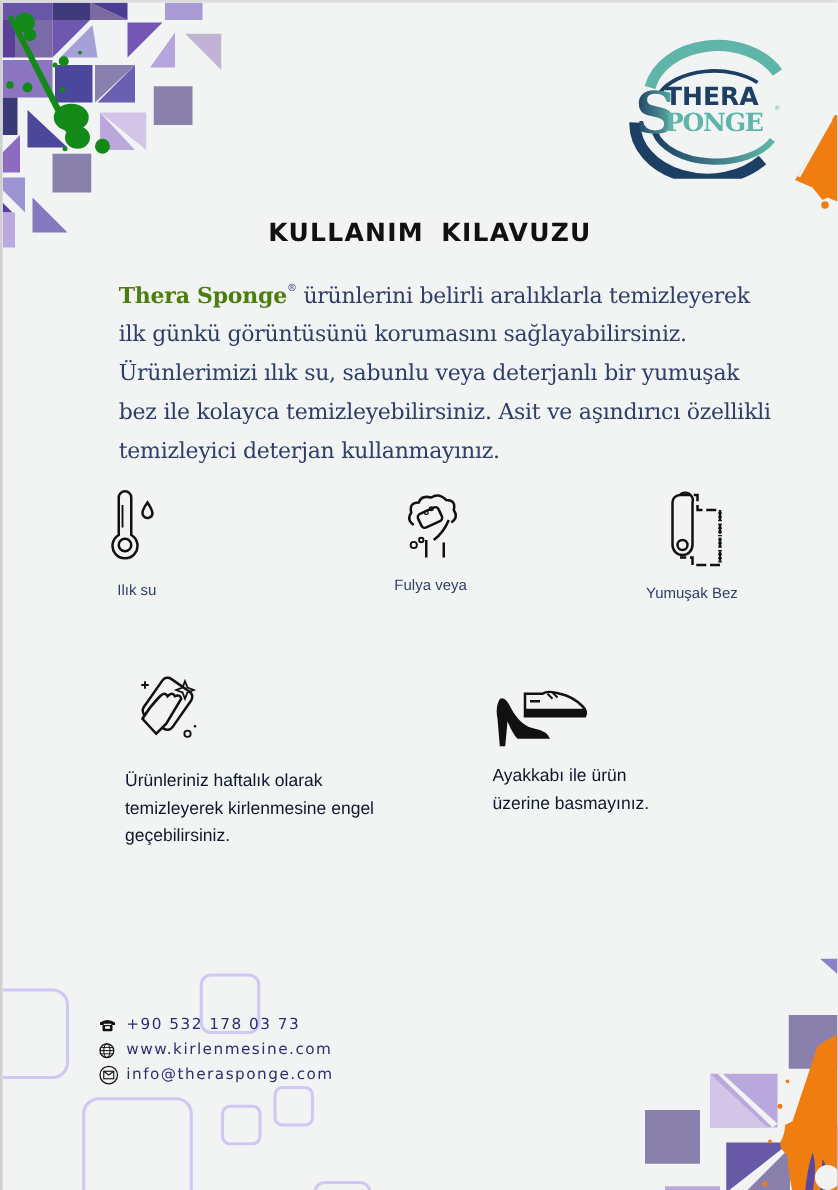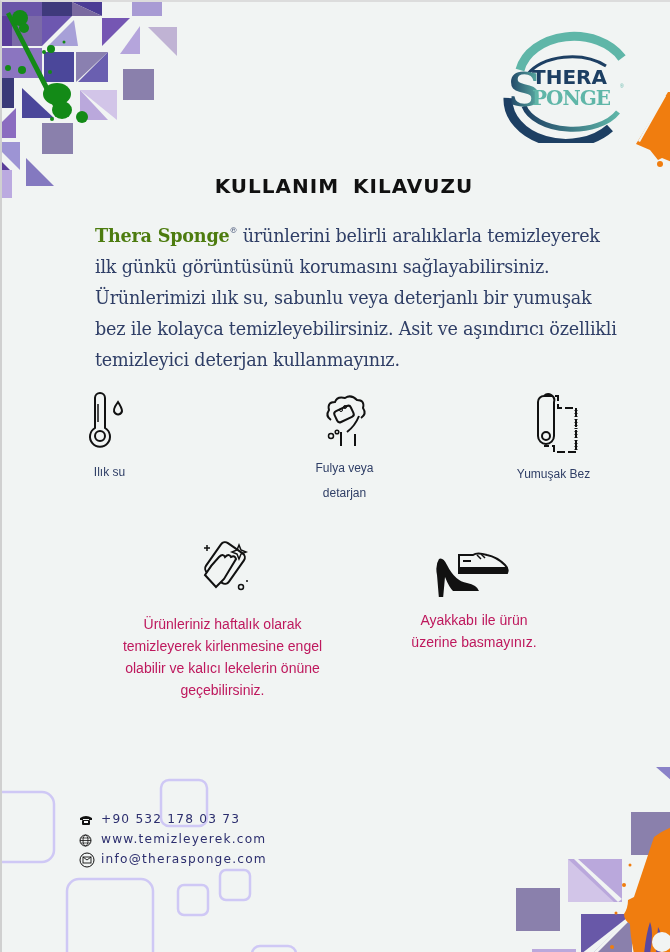--- a/index.html
+++ b/index.html
@@ -6,21 +6,21 @@
   html, body { width:670px; height:952px; overflow:hidden; background:#f1f4f3; }
   body { position:relative; font-family:"Liberation Sans", sans-serif; }
   .page { position:absolute; left:0; top:0; width:670px; height:952px; background:#f1f4f3; border-top:2px solid #dcdcdc; border-left:2px solid #d0d0d0; overflow:hidden; }
   .deco { position:absolute; }
   .title { position:absolute; top:172px; left:0; width:684px; text-align:center; font-family:"DejaVu Sans", sans-serif; font-weight:bold; font-size:20px; letter-spacing:1px; color:#111; word-spacing:6px; }
   .intro { position:absolute; top:213px; left:93px; width:525px; font-family:"DejaVu Serif", serif; font-size:17.6px; line-height:31px; color:#2f3e66; letter-spacing:-0.2px; }
   .intro .brand { font-weight:bold; color:#4d7c0f; }
   .intro sup { font-size:8px; vertical-align:9px; }
   .feat { position:absolute; text-align:center; color:#2f3e66; font-family:"Liberation Sans", sans-serif; font-size:12px; line-height:25px; }
   .feat svg { display:block; margin:0 auto; }
-  .feat2 { position:absolute; text-align:center; color:#be185d; font-family:"Liberation Sans", sans-serif; font-size:14px; line-height:22px; }
+  .feat2 { position:absolute; color:#0f172a; font-family:"Liberation Sans", sans-serif; font-size:14px; line-height:22px; }
   .contact { position:absolute; left:77px; top:810px; font-family:"DejaVu Sans", sans-serif; font-size:12.2px; color:#2c2e6e; letter-spacing:1.2px; }
   .crow { display:flex; align-items:flex-start; height:20px;text-align:center; }
   .crow .ic { width:22px; height:16px; display:flex; align-items:center; justify-content:flex-start; }
   .addr { line-height:17px; }
   .logo { position:absolute; left:500px; top:26px; width:130px; height:115px; }
 </style>
 </head>
 <body>
 
 <div class="page">
@@ -110,21 +110,20 @@
     <svg width="56" height="60" viewBox="0 0 56 60">
       <path d="M14,28 q-6,-4 -2,-10 q-2,-8 6,-8 q2,-6 10,-4 q6,-4 12,2 q8,0 6,8 q4,6 -2,10" fill="none" stroke="#111" stroke-width="2"></path>
       <rect x="18" y="16" width="18" height="12" rx="3" transform="rotate(-25 27 22)" fill="none" stroke="#111" stroke-width="2"></rect>
       <circle cx="24" cy="18" r="1.5" fill="none" stroke="#111"></circle>
       <circle cx="28" cy="15" r="1.5" fill="none" stroke="#111"></circle>
       <path d="M30,40 q8,-6 12,-16 M38,54 v-12 M24,54 v-14" fill="none" stroke="#111" stroke-width="2"></path>
       <circle cx="14" cy="44" r="2.5" fill="none" stroke="#111" stroke-width="1.5"></circle>
       <circle cx="20" cy="40" r="1.8" fill="none" stroke="#111" stroke-width="1.5"></circle>
     </svg>
     <div style="margin-top:4px">Fulya veya</div>
-    <div>detarjan</div>
   </div>
 
   <div class="feat" style="left:494px;top:390px;width:115px;">
     <svg width="64" height="64" viewBox="0 0 64 64">
       <path d="M22,4 h14 v12 h18 v44 h-22 v-6 h-10" fill="none" stroke="#111" stroke-width="2" stroke-dasharray="8,3"></path>
       <path d="M22,4 a6,6 0 0 0 -6,6 v34 a8,8 0 1 0 16,0 v-34 a6,6 0 0 0 -10,-6" fill="none" stroke="#111" stroke-width="2"></path>
       <circle cx="24" cy="44" r="4" fill="none" stroke="#111" stroke-width="2"></circle>
       <line x1="54" y1="18" x2="54" y2="58" stroke="#111" stroke-width="3" stroke-dasharray="1,2"></line>
     </svg>
     <div style="margin-top:6px">Yumuşak Bez</div>
@@ -134,21 +133,20 @@
     <svg width="64" height="62" viewBox="0 0 64 62">
       <path d="M16,10 v6 M13,13 h6" stroke="#111" stroke-width="1.5"></path>
       <rect x="20" y="10" width="28" height="36" rx="5" transform="rotate(35 34 28)" fill="none" stroke="#111" stroke-width="2"></rect>
       <path d="M14,40 q6,-10 14,-18 q4,-4 6,0 q4,-4 6,0 q4,-2 5,2 l-12,20 l-8,8 z" fill="#f1f4f3" stroke="#111" stroke-width="2"></path>
       <path d="M48,10 l2,5 l5,2 l-5,2 l-2,5 l-2,-5 l-5,-2 l5,-2 z" fill="none" stroke="#111" stroke-width="1.5"></path>
       <circle cx="50" cy="52" r="2.5" fill="none" stroke="#111" stroke-width="1.5"></circle>
       <circle cx="56" cy="46" r="1" fill="#111"></circle>
     </svg>
     <div style="margin-top:10px">Ürünleriniz  haftalık olarak</div>
     <div>temizleyerek kirlenmesine engel</div>
-    <div>olabilir ve kalıcı lekelerin önüne</div>
     <div>geçebilirsiniz.</div>
   </div>
 
   <div class="feat2" style="left:392px;top:545px;width:160px;">
     <svg width="82" height="50" viewBox="0 0 82 50">
       <path d="M26,8 h14 q4,-3 14,0 q10,2 18,10 q4,4 2,8 h-48 v-6 q0,-6 0,-12 z" fill="#f1f4f3" stroke="#111" stroke-width="2"></path>
       <path d="M26,20 h48 v6 h-48 z" fill="#111"></path>
       <path d="M30,14 h8" stroke="#111" stroke-width="2"></path>
       <path d="M44,8 l4,4 M48,7 l4,4" stroke="#111" stroke-width="1.5"></path>
       <path d="M6,12 q4,-2 8,6 q8,16 20,18 q10,2 12,8 h-26 q-4,-4 -8,-14 l-2,22 h-4 l-2,-24 q-2,-10 2,-16 z" fill="#111"></path>
@@ -204,21 +202,21 @@
     <div class="crow">
       <span class="ic">
         <svg width="13" height="13" viewBox="0 0 13 13">
             <circle cx="6.5" cy="6.5" r="5.5" fill="none" stroke="#111" stroke-width="1"></circle>
             <ellipse cx="6.5" cy="6.5" rx="2.5" ry="5.5" fill="none" stroke="#111" stroke-width="0.8"></ellipse>
             <line x1="1" y1="6.5" x2="12" y2="6.5" stroke="#111" stroke-width="0.8"></line>
             <line x1="2" y1="4" x2="11" y2="4" stroke="#111" stroke-width="0.7"></line>
             <line x1="2" y1="9" x2="11" y2="9" stroke="#111" stroke-width="0.7"></line>
           </svg>
       </span>
-      <a>www.temizleyerek.com</a>
+      <a>www.kirlenmesine.com</a>
     </div>
     <div class="crow">
       <span class="ic">
         <svg width="16" height="16" viewBox="0 0 16 16">
             <circle cx="8" cy="8" r="7" fill="none" stroke="#111" stroke-width="1"></circle>
             <rect x="4" y="5" width="8" height="6" fill="none" stroke="#111" stroke-width="0.9"></rect>
             <path d="M4,5 l4,3 l4,-3" fill="none" stroke="#111" stroke-width="0.9"></path>
           </svg>
       </span>
       <a>info@therasponge.com</a>

